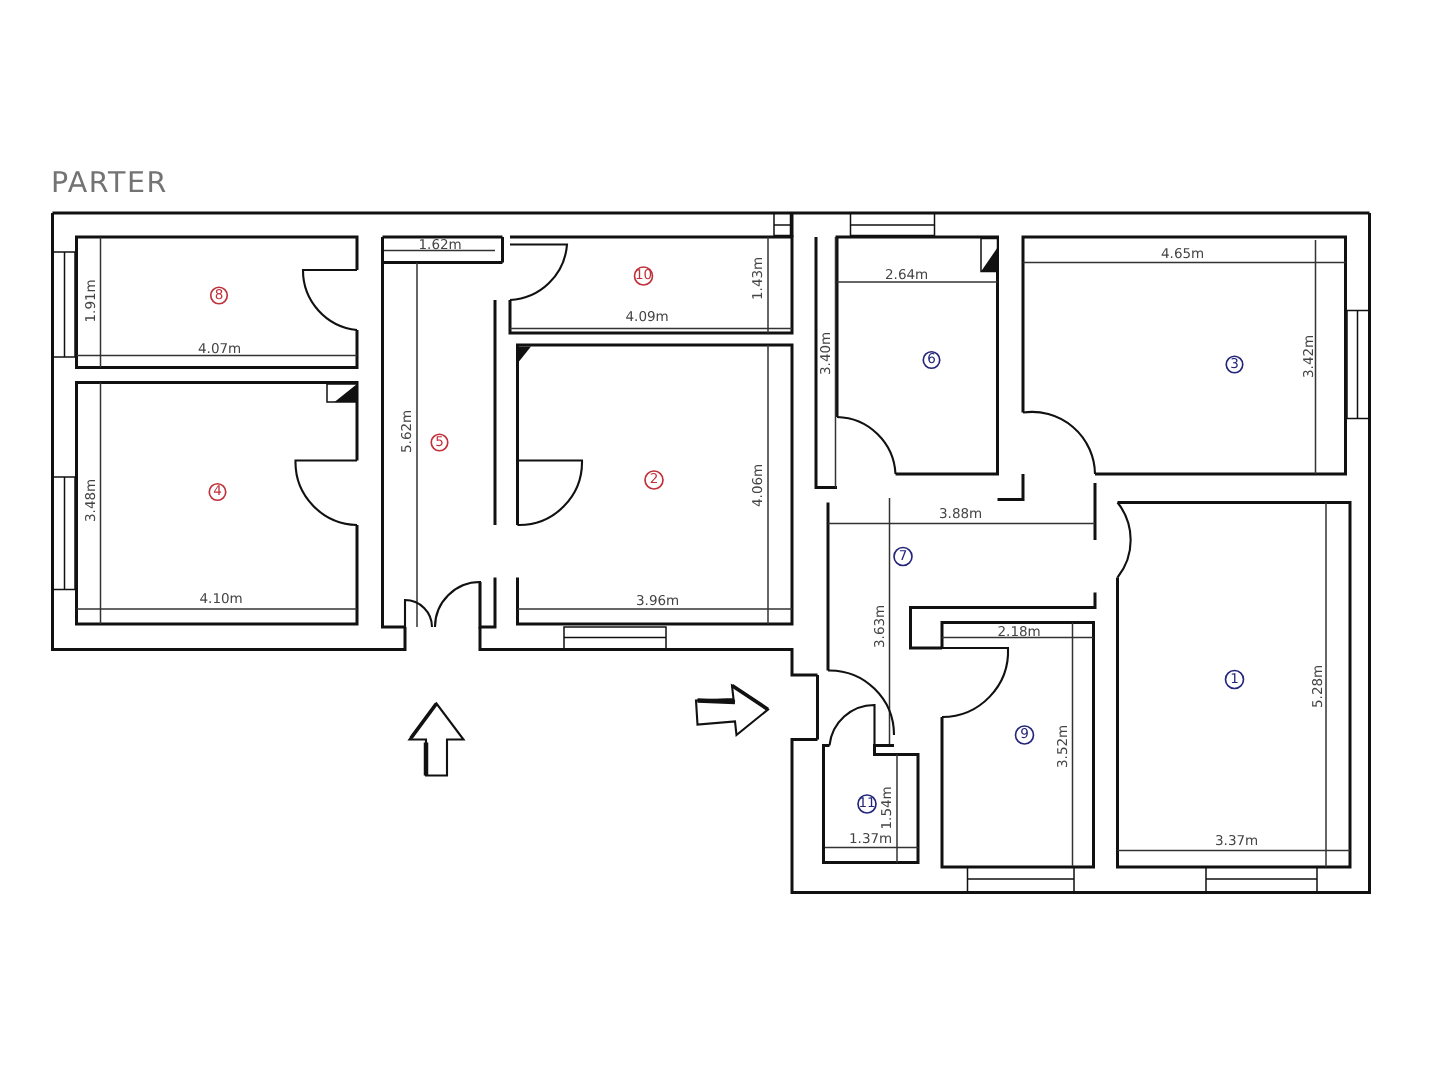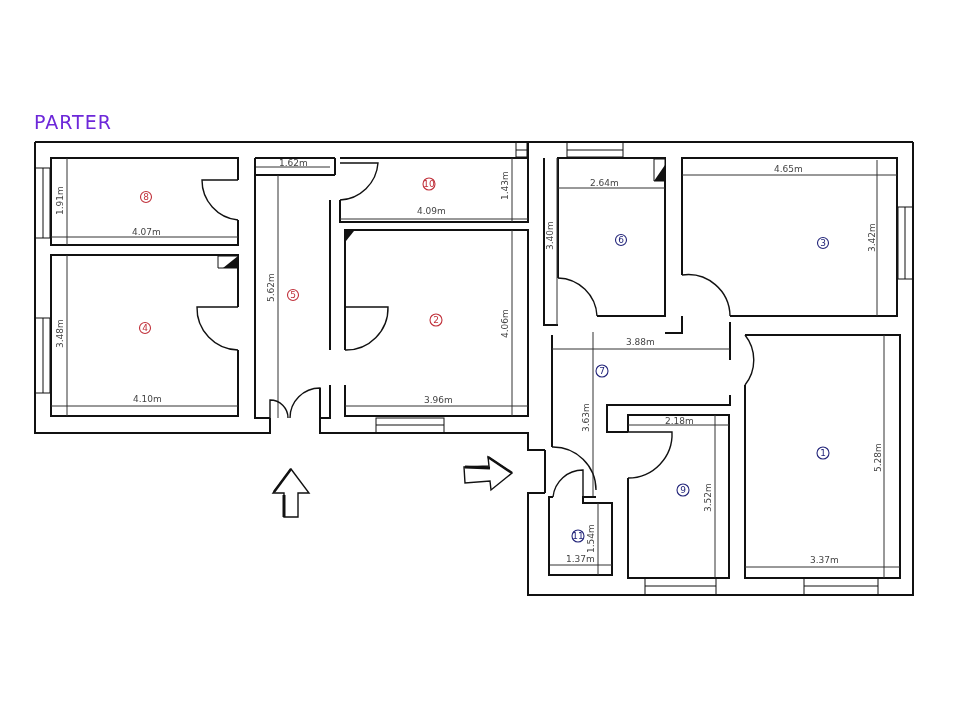--- a/index.html
+++ b/index.html
@@ -1,18 +1,18 @@
 <!DOCTYPE html>
 <html><head>
 <meta charset="utf-8">
 <style>
   html, body { margin: 0; padding: 0; background: #ffffff; }
   body { width: 959px; height: 720px; position: relative; overflow: hidden; font-family: "DejaVu Sans", sans-serif; }
   #plan { position: absolute; left: 0; top: 0; }
-  .title { position: absolute; left: 34px; top: 111px; font-family: "DejaVu Sans", sans-serif; font-size: 19px; letter-spacing: 1px; color: #6d28d9; font-weight: normal; }
+  .title { position: absolute; left: 34px; top: 111px; font-family: "DejaVu Sans", sans-serif; font-size: 19px; letter-spacing: 1px; color: #737373; font-weight: normal; }
   .wall { fill: none; stroke: #111; stroke-width: 2; }
   .thin { fill: none; stroke: #111; stroke-width: 1; }
   .dim { fill: none; stroke: #333; stroke-width: 1; }
   .door { fill: none; stroke: #111; stroke-width: 1.4; }
   .dimtext { font-family: "DejaVu Sans", sans-serif; font-size: 9px; fill: #444; }
   .lbl-red { font-family: "DejaVu Sans", sans-serif; font-size: 9px; fill: #c0303a; text-anchor: middle; dominant-baseline: central; }
   .lbl-blue { font-family: "DejaVu Sans", sans-serif; font-size: 9px; fill: #23257a; text-anchor: middle; dominant-baseline: central; }
   .circ-red { fill: none; stroke: #c0303a; stroke-width: 1.1; }
   .circ-blue { fill: none; stroke: #23257a; stroke-width: 1.1; }
   .arrow { fill: #fff; stroke: #111; stroke-width: 1.4; }

